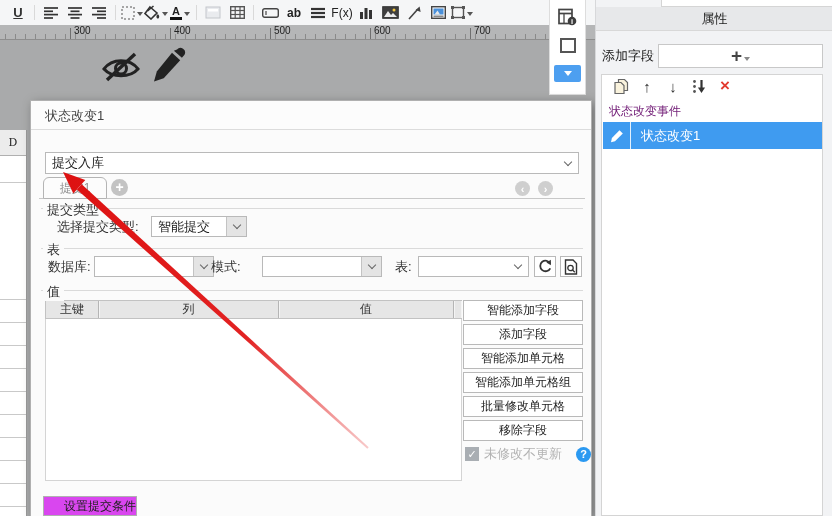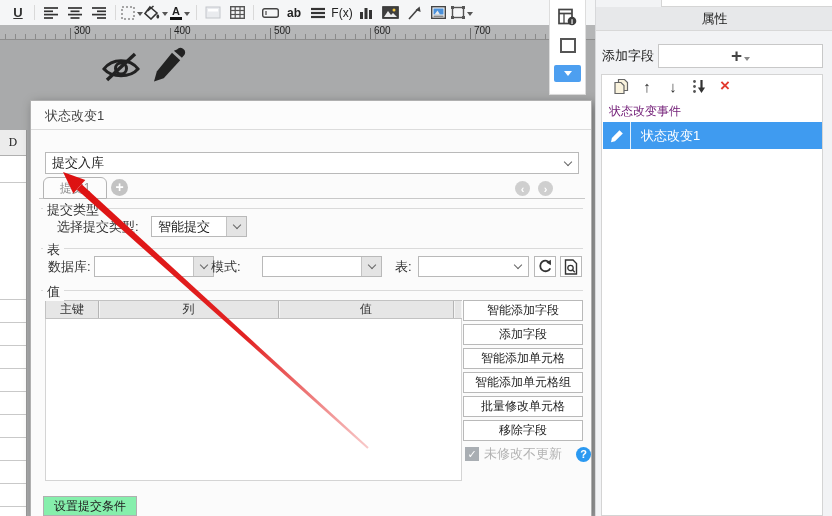--- a/index.html
+++ b/index.html
@@ -57,21 +57,21 @@
 
   .legend { font-size:13px; color:#333; background:#fbfbfb; padding:0 4px; z-index:2; }
   .gline { height:0; border-top:1px solid #dadada; left:10px; width:542px; }
   .flabel { font-size:13px; color:#333; line-height:22px; }
 
   .vtable-head { left:14px; top:199px; width:417px; height:19px; background:#e6e6e6; border:1px solid #c2c2c2; display:flex; }
   .vtable-head .col { border-right:1px solid #b5b5b5; box-shadow:1px 0 0 #f4f4f4; display:flex; align-items:center; justify-content:center; font-size:12px; color:#333; }
   .vtable-body { left:14px; top:218px; width:417px; height:162px; background:#fff; border:1px solid #d4d4d4; border-top:none; }
 
   .sidebtn { left:432px; width:120px; height:21px; background:#fff; border:1px solid #b9b9b9; display:flex; align-items:center; justify-content:center; font-size:12px; color:#222; cursor:pointer; }
-  .footbtn { left:12px; top:395px; width:94px; height:20px; background:#86efac; border:1px solid #b0b0b0; display:flex; align-items:center; justify-content:center; font-size:12px; color:#222; cursor:pointer; }
+  .footbtn { left:12px; top:395px; width:94px; height:20px; background:#d946ef; border:1px solid #b0b0b0; display:flex; align-items:center; justify-content:flex-end; font-size:12px; color:#222; cursor:pointer; }
 
   .cbrow { left:434px; top:344px; display:flex; align-items:center; }
   .cbox { width:14px; height:14px; background:#a9aeb3; color:#fff; font-size:11px; display:flex; align-items:center; justify-content:center; }
   .cblabel { font-size:13px; color:#b3b3b3; margin-left:5px; }
   .helpcirc { width:15px; height:15px; border-radius:50%; background:#2b99f1; color:#fff; font-size:11px; font-weight:bold; display:flex; align-items:center; justify-content:center; margin-left:14px; }
 
   
   .rpanel { left:595px; top:0; width:237px; height:516px; background:#f2f3f5; border-left:1px solid #d7d8da; z-index:20; }
   .rp-topstrip { position:absolute; left:65px; top:0; width:172px; height:7px; background:#fff; border-bottom:1px solid #d5d5d5; border-left:1px solid #d5d5d5; }
   .rtabs { position:absolute; left:0; top:7px; width:237px; height:24px; display:flex; }

